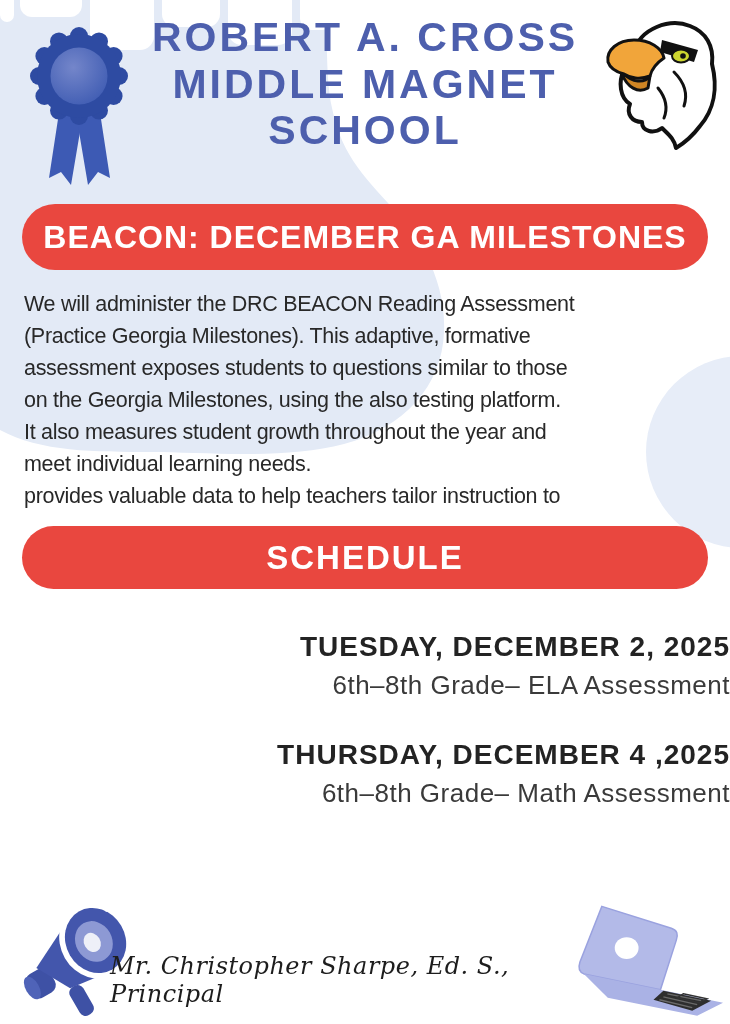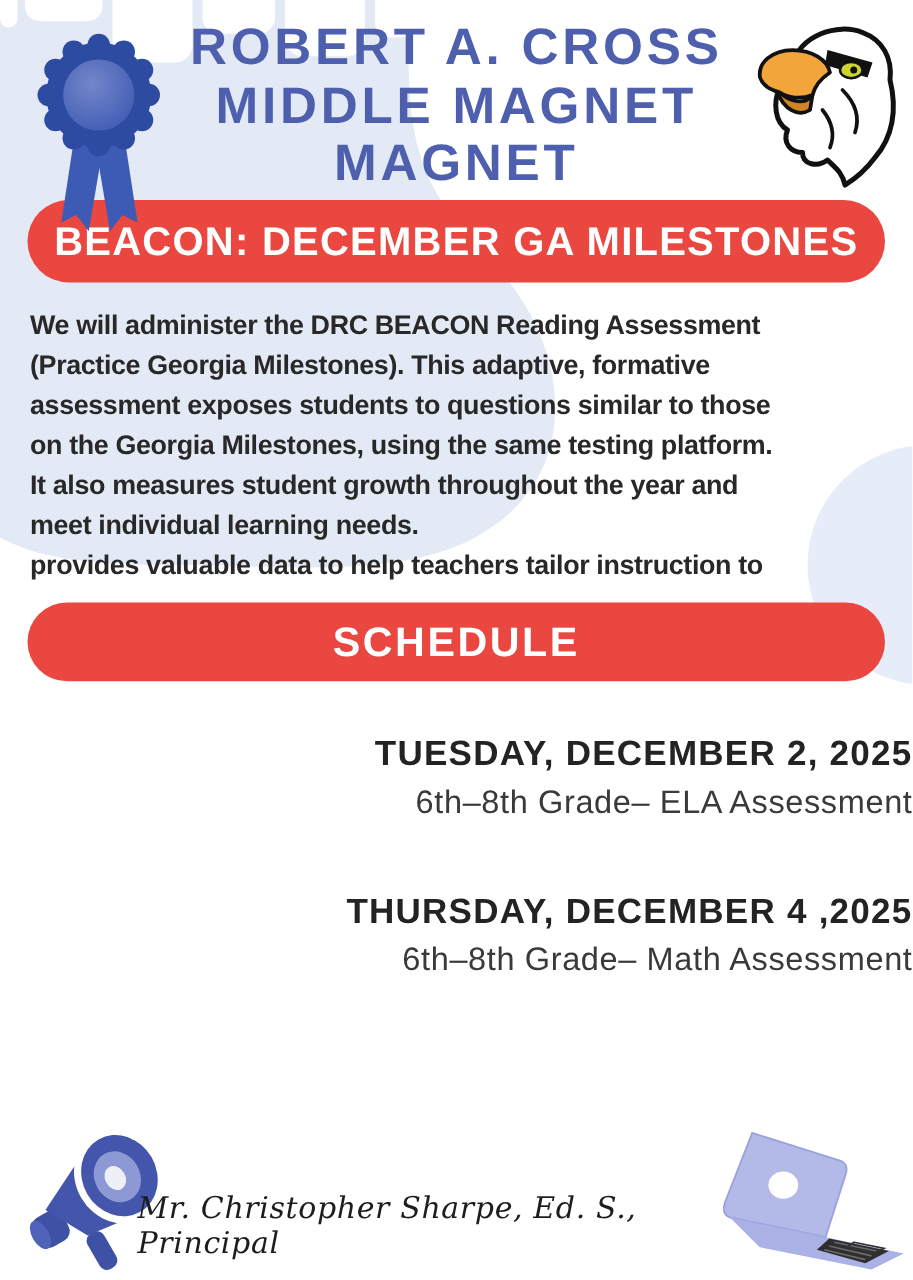--- a/index.html
+++ b/index.html
@@ -10,21 +10,21 @@
     overflow:hidden;
   }
   .page { position:relative; width:730px; height:1024px; overflow:hidden; background:#fff; }
 
   
   .bg-svg { position:absolute; top:0; left:0; z-index:0; }
 
   .content { position:relative; z-index:1; }
 
   
-  .header { position:relative; height:160px; }
+  .header { position:relative; height:204px; }
   .school-title {
     padding:14px 128px 0;
     text-align:center;
     color:var(--title-blue,#4d5fad);
     font-weight:800;
     font-size:41px;
     line-height:1.14;
     letter-spacing:3px;
   }
   .school-title .tline { display:block; }
@@ -42,40 +42,40 @@
     display:flex; align-items:center; justify-content:center;
     font-weight:700;
     font-size:32px;
     letter-spacing:1px;
     position:relative;
     z-index:2;
   }
   .banner--schedule { margin-top:14px; height:63px; font-size:33px; letter-spacing:2px; }
 
   
-  .para { margin:18px 24px 0; color:#282828; font-weight:700; }
+  .para { margin:18px 24px 0; color:#282828; font-weight:400; }
   .para .pline {
     font-size:21.5px;
     line-height:32px;
     letter-spacing:-0.3px;
     white-space:nowrap;
   }
   .para--second { margin-top:38px; }
 
   
   .schedule-list { text-align:right; }
   .sched-date {
     margin-top:42px;
     font-size:28px; font-weight:700; color:#232323; letter-spacing:1px;
   }
   .sched-detail {
     margin-top:7px;
     font-size:26px; font-weight:400; color:#3a3a3a; letter-spacing:0.5px;
   }
-  .sched-item--second .sched-date { margin-top:56px; }
+  .sched-item--second .sched-date { margin-top:38px; }
 
   
   .megaphone-wrap { position:absolute; left:14px; bottom:8px; width:122px; height:110px; z-index:1; }
   .laptop-wrap    { position:absolute; right:4px; bottom:4px; width:154px; height:118px; z-index:1; }
   .signature {
     position:absolute; left:110px; right:130px; bottom:16px;
     text-align:left;
     font-family:"DejaVu Serif",cursive,serif;
     font-style:italic;
     font-size:24px;
@@ -134,21 +134,21 @@
               <circle cx="87.6" cy="36" r="9"></circle>
             <circle cx="53" cy="56" r="42"></circle>
           </g>
           <circle cx="53" cy="56" r="28.5" fill="url(#rosetteCenter)"></circle>
         </svg>
       </div>
 
       <div class="school-title">
         <span class="tline">ROBERT A. CROSS</span>
         <span class="tline">MIDDLE MAGNET</span>
-        <span class="tline">MAGNET</span>
+        <span class="tline">SCHOOL</span>
       </div>
 
       <div class="eagle-wrap">
         <svg width="118" height="146" viewBox="0 0 118 146" aria-hidden="true">
           <path d="M30,42 C36,18 66,8 86,16 C102,22 110,36 108,54
                    C114,78 110,100 96,116 C90,124 82,132 72,138
                    C70,128 64,124 58,118 C50,124 38,122 38,112
                    C28,112 22,104 26,94 C16,88 14,72 20,60
                    C22,52 26,46 30,42 Z" fill="#ffffff" stroke="#111111" stroke-width="4" stroke-linejoin="round"></path>
           <path d="M20,64 C28,72 40,74 46,66 L44,78 C34,84 23,77 18,64 Z" fill="#cf8524" stroke="#111111" stroke-width="3" stroke-linejoin="round"></path>
@@ -165,21 +165,21 @@
     </div>
 
     <div class="banner banner--beacon">
       <span>BEACON: DECEMBER GA MILESTONES</span>
     </div>
 
     <div class="para">
       <div class="pline">We will administer the DRC BEACON Reading Assessment</div>
       <div class="pline">(Practice Georgia Milestones). This adaptive, formative</div>
       <div class="pline">assessment exposes students to questions similar to those</div>
-      <div class="pline">on the Georgia Milestones, using the same testing platform.</div>
+      <div class="pline">on the Georgia Milestones, using the also testing platform.</div>
       <div class="pline">It also measures student growth throughout the year and</div>
       <div class="pline">meet individual learning needs.</div>
       <div class="pline">provides valuable data to help teachers tailor instruction to</div>
     </div>
 
 
     <div class="banner banner--schedule">
       <span>SCHEDULE</span>
     </div>
 

